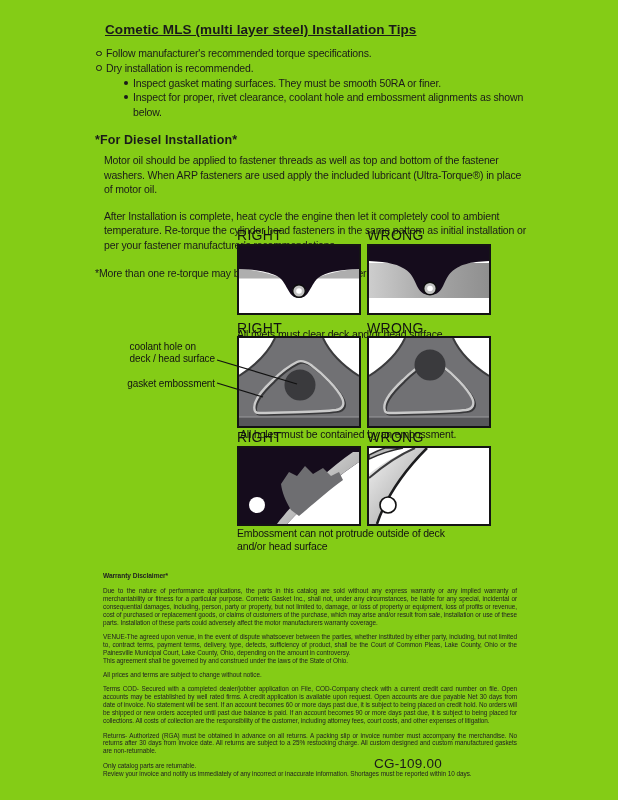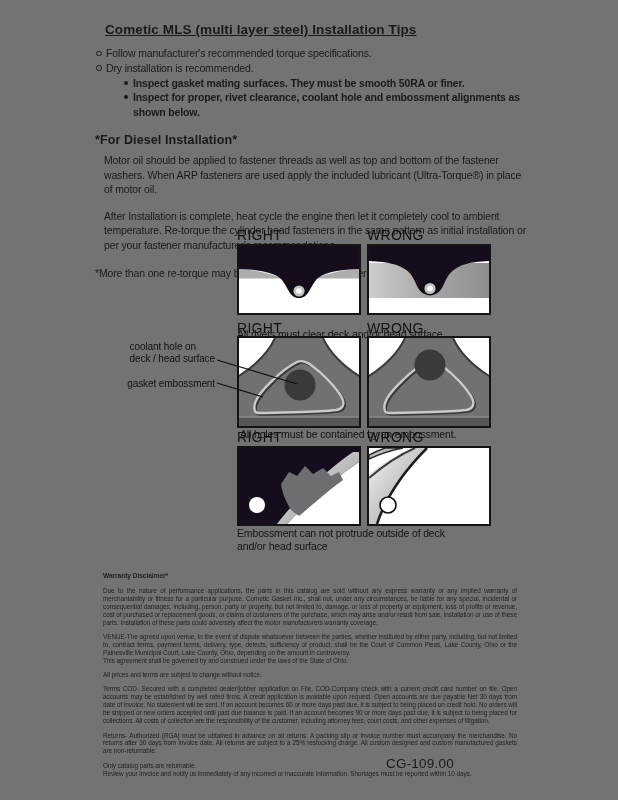--- a/index.html
+++ b/index.html
@@ -2,33 +2,33 @@
 <html><head>
 <meta charset="utf-8">
 <style>
   html,body{margin:0;padding:0;}
   body{
     width:618px;height:800px;background:#ffffff;
     font-family:"Liberation Sans", sans-serif;color:#1a1a1a;
     position:relative;overflow:hidden;
     -webkit-font-smoothing:antialiased;
   }
-  .page{position:absolute;inset:0;background:#737373;}
+  .page{position:absolute;inset:0;background:#84cc16;}
   .content{position:absolute;left:95px;top:20px;width:440px;}
   .title{
     font-size:13.5px;font-weight:bold;margin:0 0 7px 10px;
     display:inline-block;text-decoration:underline;letter-spacing:.1px;
   }
   .tips{margin:2px 0 0 0;}
   .bullet,.subbullet{
     font-size:10.5px;line-height:14.8px;letter-spacing:-0.15px;
     position:relative;
   }
   .bullet{padding-left:11px;}
-  .subbullet{padding-left:38px;font-weight:bold;}
+  .subbullet{padding-left:38px;}
   .bmark{
     position:absolute;left:1px;top:4.5px;width:3.5px;height:3.5px;
     border:1px solid #1a1a1a;border-radius:50%;display:inline-block;
   }
   .smark{
     position:absolute;left:29px;top:5px;width:4px;height:4px;
     background:#1a1a1a;border-radius:50%;display:inline-block;
   }
   .diesel-heading{
     font-size:12.5px;font-weight:bold;margin:13px 0 6px 0;letter-spacing:.1px;
@@ -59,21 +59,21 @@
   .r2panel{top:2px;height:92px;}
 
   
   .disclaimer{
     position:absolute;left:103px;top:572px;width:414px;
     font-size:6.4px;line-height:7.9px;letter-spacing:-0.05px;color:#222;
   }
   .disclaimer h3{font-size:6.6px;margin:0 0 7px 0;}
   .disclaimer p{margin:0 0 6.5px 0;text-align:justify;white-space:pre-line;}
   .pagenum{
-    position:absolute;left:386px;top:756px;font-size:13.5px;
+    position:absolute;left:374px;top:756px;font-size:13.5px;
     letter-spacing:.2px;color:#1a1a1a;
   }
 </style>
 </head>
 <body>
 
 <div class="page">
 
   <div class="content">
     <h1 class="title">Cometic MLS (multi layer steel) Installation Tips</h1>

